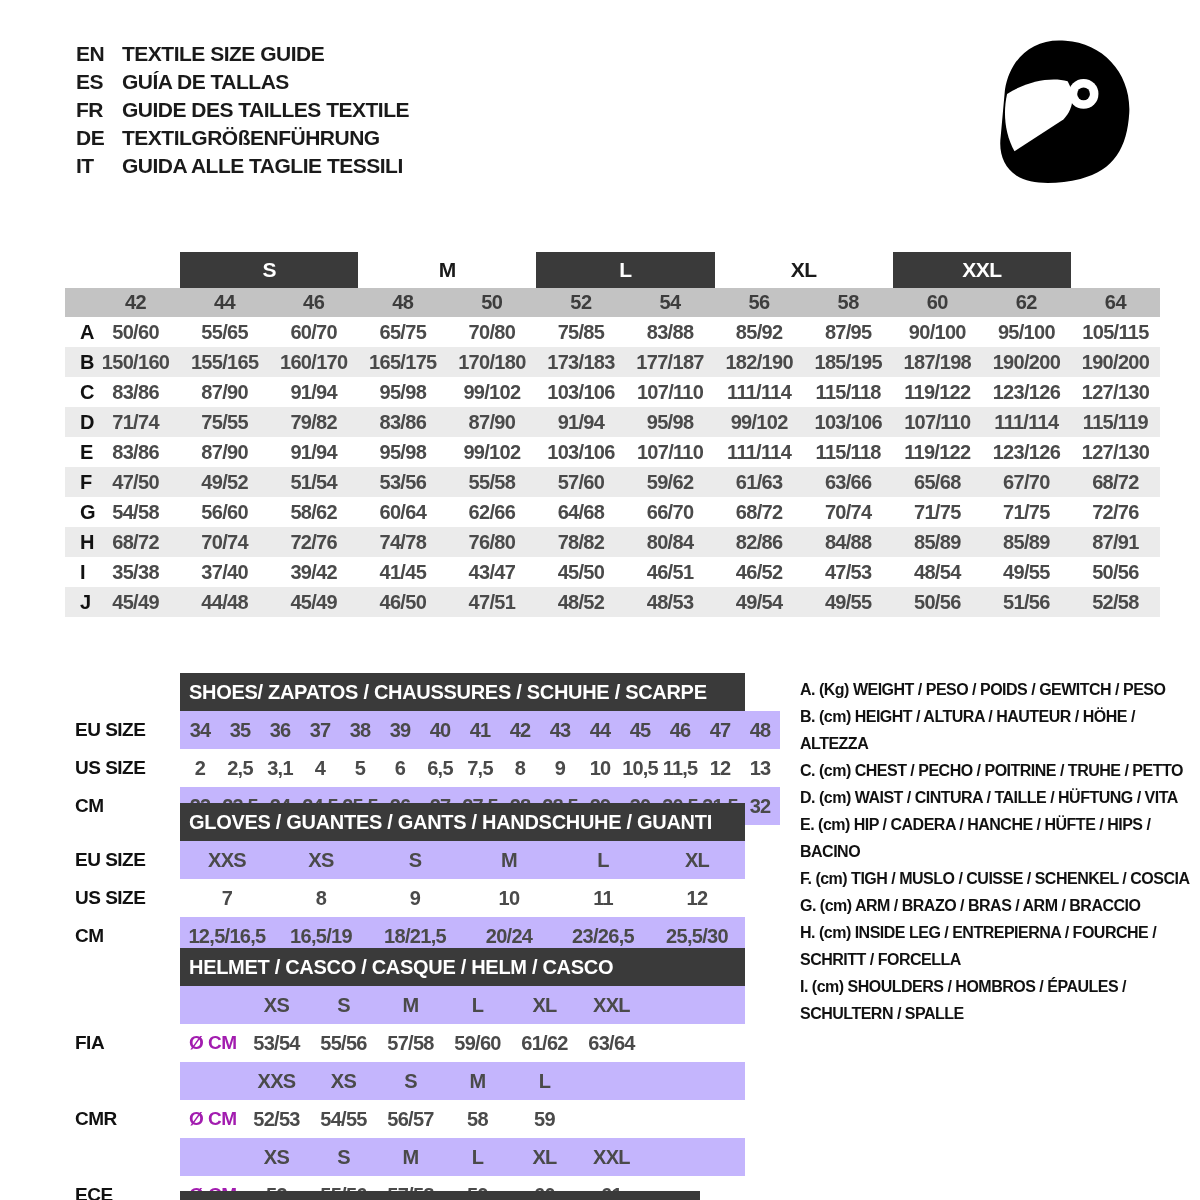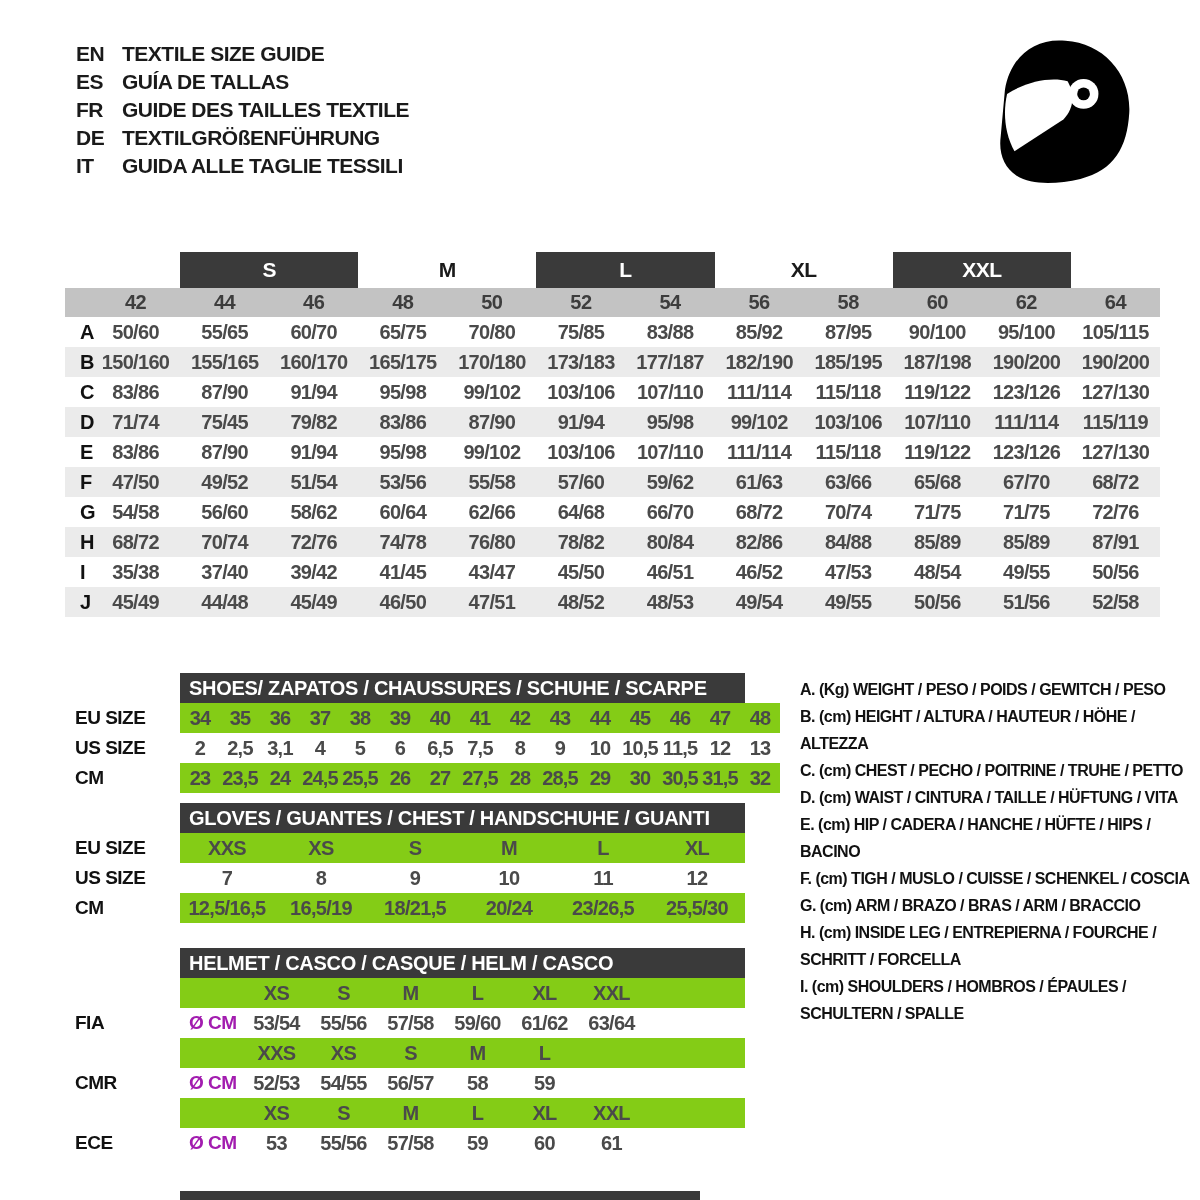--- a/index.html
+++ b/index.html
@@ -23,25 +23,25 @@
   .band-s{grid-column:3/5;}.band-m{grid-column:5/7;}.band-l{grid-column:7/9;}
   .band-xl{grid-column:9/11;}.band-xxl{grid-column:11/13;}
   .num-row{height:29px;background:#c3c3c3;align-items:center;}
   .num-cell{text-align:center;font-size:20px;color:#3d3d3d;letter-spacing:-0.5px;}
   .srow{height:30px;align-items:center;font-size:20px;letter-spacing:-0.7px;}
   .srow.stripe{background:#ebebeb;}
   .srow-label{padding-left:15px;color:#111;}
   .scell{text-align:center;color:#4a4a4a;}
   
   .sub{position:absolute;left:65px;}
-  .trow{display:grid;grid-template-columns:115px 1fr;height:30px;}
+  .trow{display:grid;grid-template-columns:115px 1fr;height:38px;}
   .row-label{display:flex;align-items:center;padding-left:10px;font-size:19px;letter-spacing:-0.5px;color:#111;}
   .sub-banner{width:565px;background:#3a3a3a;color:#ffffff;font-size:20px;letter-spacing:-0.3px;display:flex;align-items:center;padding-left:9px;box-sizing:border-box;}
   .cells{display:flex;align-items:center;height:100%;}
-  .cells.stripe,.hcells.stripe{background:#84cc16;}
+  .cells.stripe,.hcells.stripe{background:#c4b5fd;}
   #shoes{top:673px;}
   #shoes .cells{width:600px;}
   #shoes .cells span{width:40px;text-align:center;font-size:20px;color:#4a4a4a;letter-spacing:-0.8px;}
   #gloves{top:803px;}
   #gloves .cells{width:565px;}
   #gloves .cells span{width:94px;text-align:center;font-size:20px;color:#4a4a4a;letter-spacing:-0.7px;}
   #helmet{top:948px;}
   .hcells{width:565px;display:flex;align-items:center;height:100%;}
   .hdiam{width:63px;padding-left:9px;font-size:19px;color:#a21caf;letter-spacing:-0.5px;box-sizing:border-box;}
   .hcell{width:67px;text-align:center;font-size:20px;color:#4a4a4a;letter-spacing:-0.7px;}
@@ -153,21 +153,21 @@
           <span class="scell">107/110</span>
           <span class="scell">111/114</span>
           <span class="scell">115/118</span>
           <span class="scell">119/122</span>
           <span class="scell">123/126</span>
           <span class="scell">127/130</span>
         </div>
         <div class="srow stripe">
           <span class="srow-label">D</span>
           <span class="scell">71/74</span>
-          <span class="scell">75/45</span>
+          <span class="scell">75/55</span>
           <span class="scell">79/82</span>
           <span class="scell">83/86</span>
           <span class="scell">87/90</span>
           <span class="scell">91/94</span>
           <span class="scell">95/98</span>
           <span class="scell">99/102</span>
           <span class="scell">103/106</span>
           <span class="scell">107/110</span>
           <span class="scell">111/114</span>
           <span class="scell">115/119</span>
@@ -330,21 +330,21 @@
             <span>31,5</span>
             <span>32</span>
           </div>
         </div>
       </div>
   </div>
 
   <div class="sub" id="gloves">
     <div class="trow">
       <span class="row-label"></span>
-      <div class="sub-banner">GLOVES / GUANTES / CHEST / HANDSCHUHE / GUANTI</div>
+      <div class="sub-banner">GLOVES / GUANTES / GANTS / HANDSCHUHE / GUANTI</div>
     </div>
     <div id="gloves-rows">
         <div class="trow">
           <span class="row-label">EU SIZE</span>
           <div class="cells stripe">
             <span>XXS</span>
             <span>XS</span>
             <span>S</span>
             <span>M</span>
             <span>L</span>

